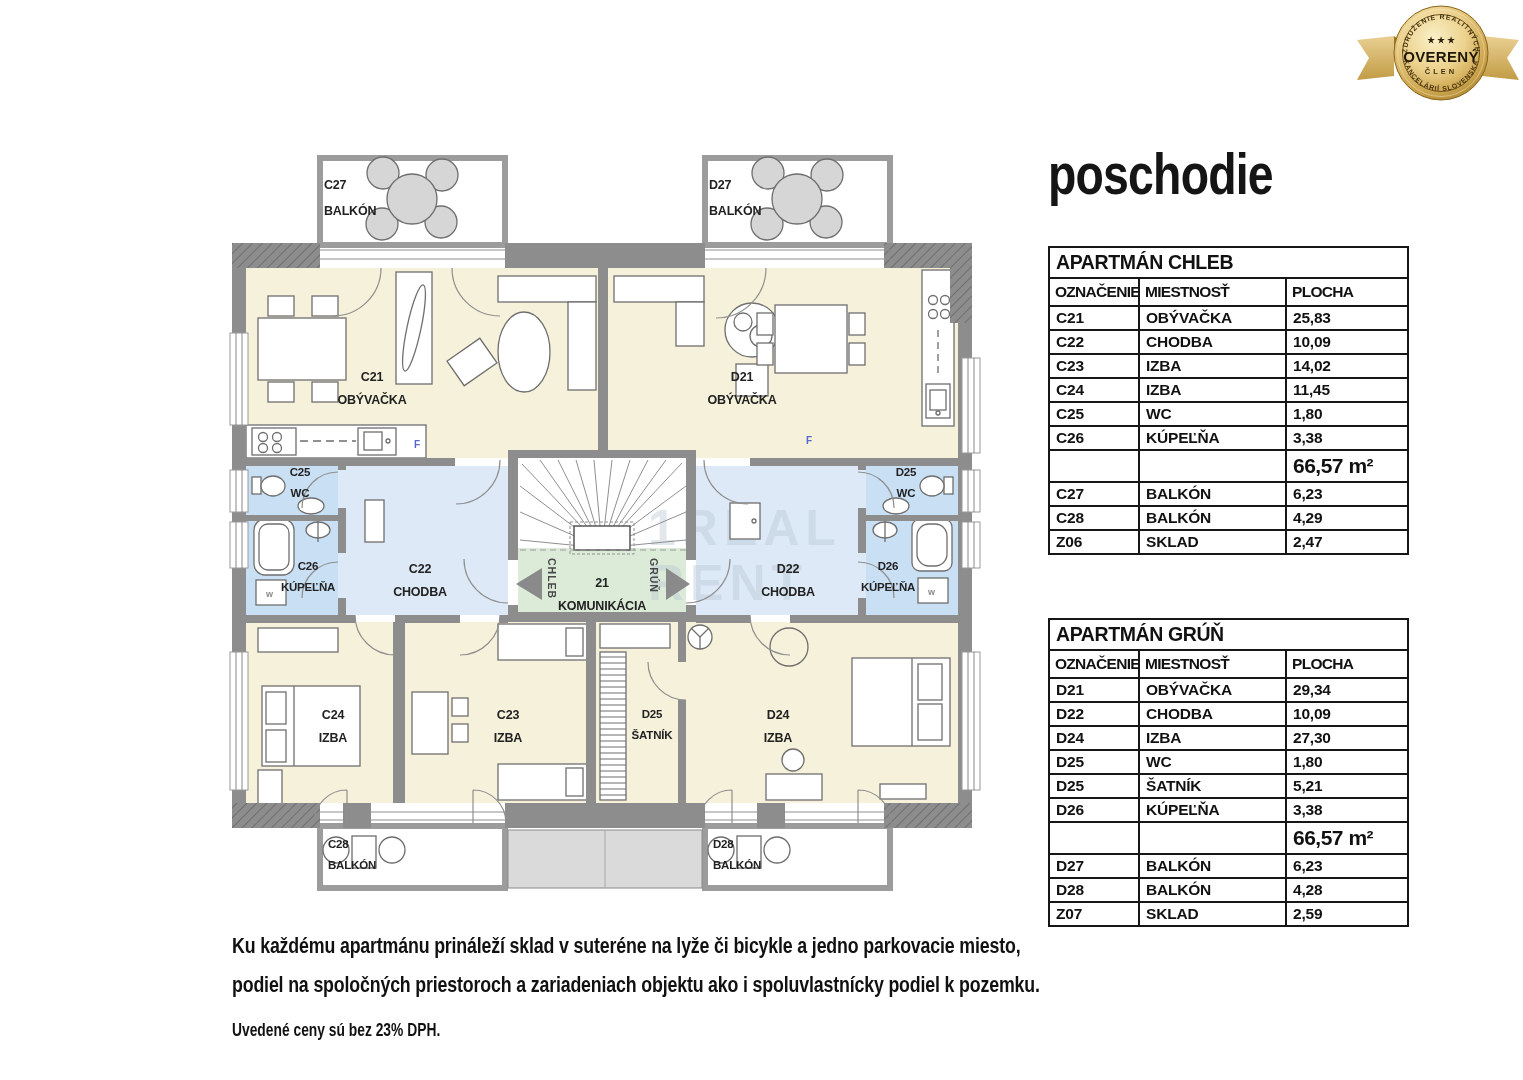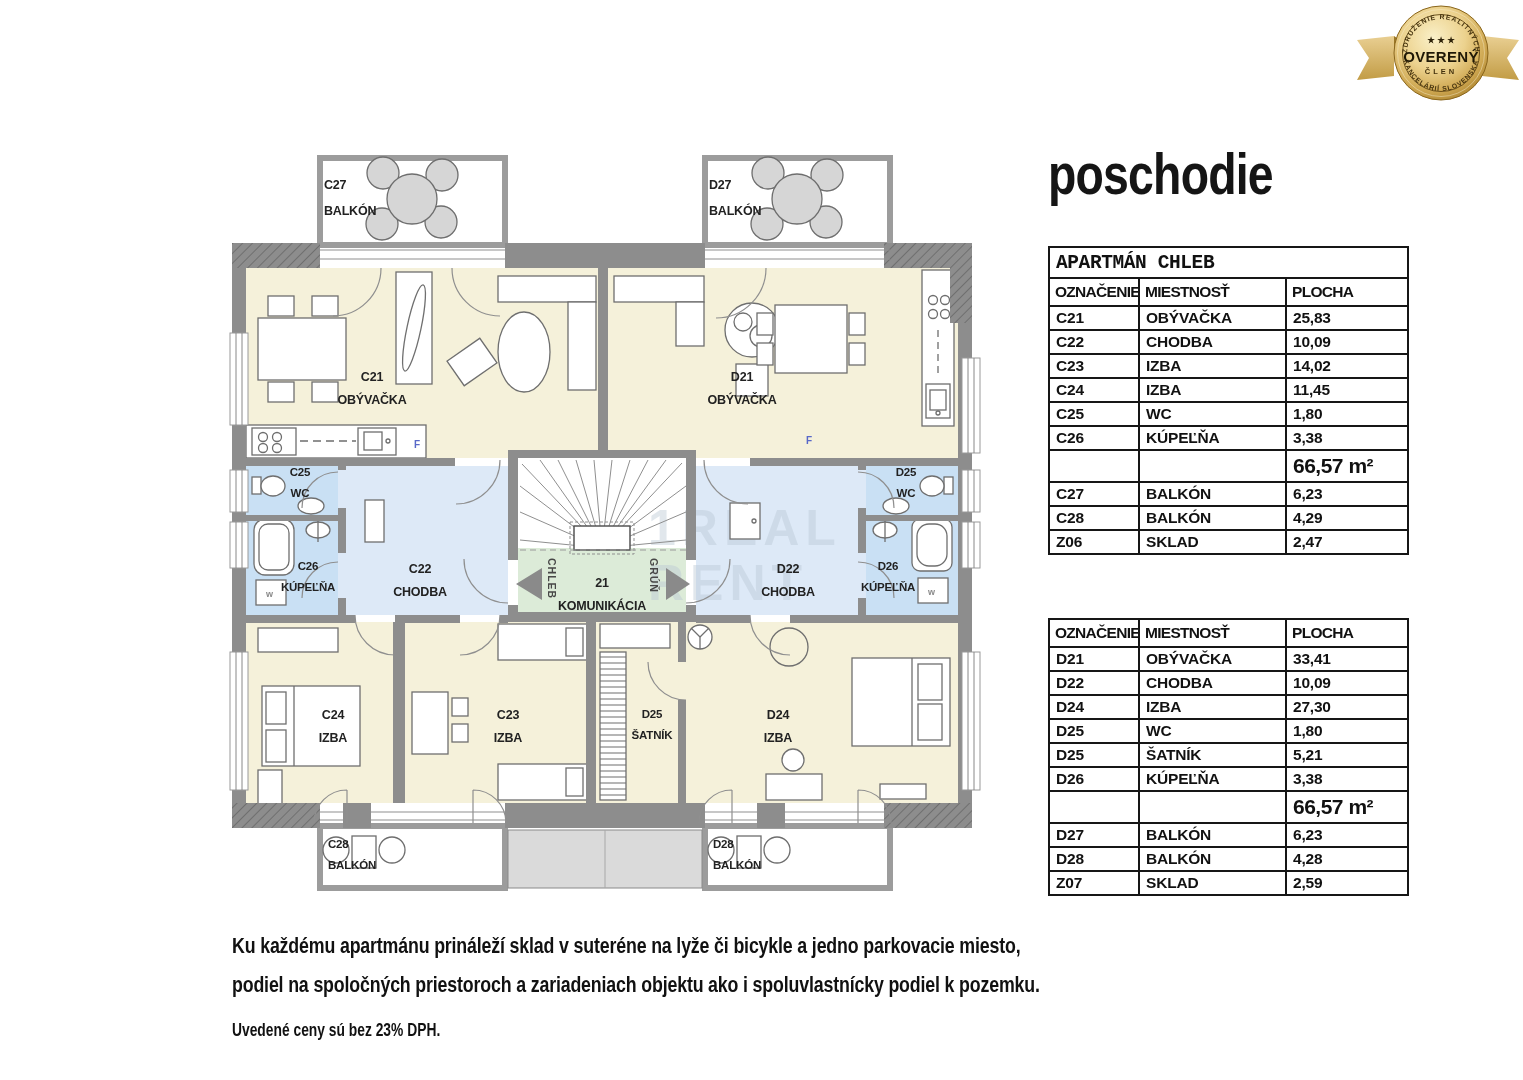--- a/index.html
+++ b/index.html
@@ -4,21 +4,21 @@
 <style>
   html,body{margin:0;padding:0;background:#ffffff;}
   .page{position:relative;width:1523px;height:1080px;background:#fff;overflow:hidden;
         font-family:"Liberation Sans",sans-serif;}
   svg{position:absolute;left:0;top:0;}
   .title{position:absolute;left:1048px;top:140px;font:700 58px "Liberation Sans",sans-serif;
          letter-spacing:-1px;color:#151515;transform:scaleX(0.8);transform-origin:0 0;white-space:nowrap;}
   .apt{position:absolute;border-collapse:collapse;table-layout:fixed;background:#fff;color:#111;}
   .apt td{border:2px solid #161616;padding:0 0 0 6px;font-weight:700;font-size:15.5px;
           letter-spacing:-0.2px;white-space:nowrap;overflow:hidden;vertical-align:middle;}
-  .apt .t-title td{font-size:19.5px;height:29px;letter-spacing:-0.4px;font-family:Liberation Mono, monospace;}
+  .apt .t-title td{font-size:19.5px;height:29px;letter-spacing:-0.4px;}
   .apt .t-head td{font-size:15.5px;height:26px;letter-spacing:-0.7px;padding-left:5px;}
   .apt .t-row td{height:22px;}
   .apt .t-total td{height:30px;border-radius:8px;}
   .apt .t-total .total-val{font-size:21px;letter-spacing:-0.5px;}
   .rlabel{position:absolute;transform:translateX(-50%);text-align:center;
           font:700 12.5px "Liberation Sans",sans-serif;letter-spacing:-0.2px;color:#222;
           line-height:23px;white-space:nowrap;}
   .rlabel.la{transform:none;text-align:left;line-height:26px;}
   .rlabel.small{font-size:11.5px;line-height:21px;}
   .vlabel{position:absolute;writing-mode:vertical-rl;font:700 10.5px "Liberation Sans",sans-serif;
@@ -495,29 +495,32 @@
   </tbody>
     </table>
 
   <table class="apt" style="left:1048px;top:618px;width:359px;">
     <colgroup>
         <col style="width:90px">
         <col style="width:147px">
         <col style="width:122px">
       </colgroup>
     <tbody>
+        <tr class="t-title">
+          <td colspan="3">APARTMÁN GRÚŇ</td>
+        </tr>
     <tr class="t-head">
       <td>OZNAČENIE</td>
       <td>MIESTNOSŤ</td>
       <td>PLOCHA</td>
     </tr>
     <tr class="t-row">
       <td>D21</td>
       <td>OBÝVAČKA</td>
-      <td>33,41</td>
+      <td>29,34</td>
     </tr>
     <tr class="t-row">
       <td>D22</td>
       <td>CHODBA</td>
       <td>10,09</td>
     </tr>
     <tr class="t-row">
       <td>D24</td>
       <td>IZBA</td>
       <td>27,30</td>

